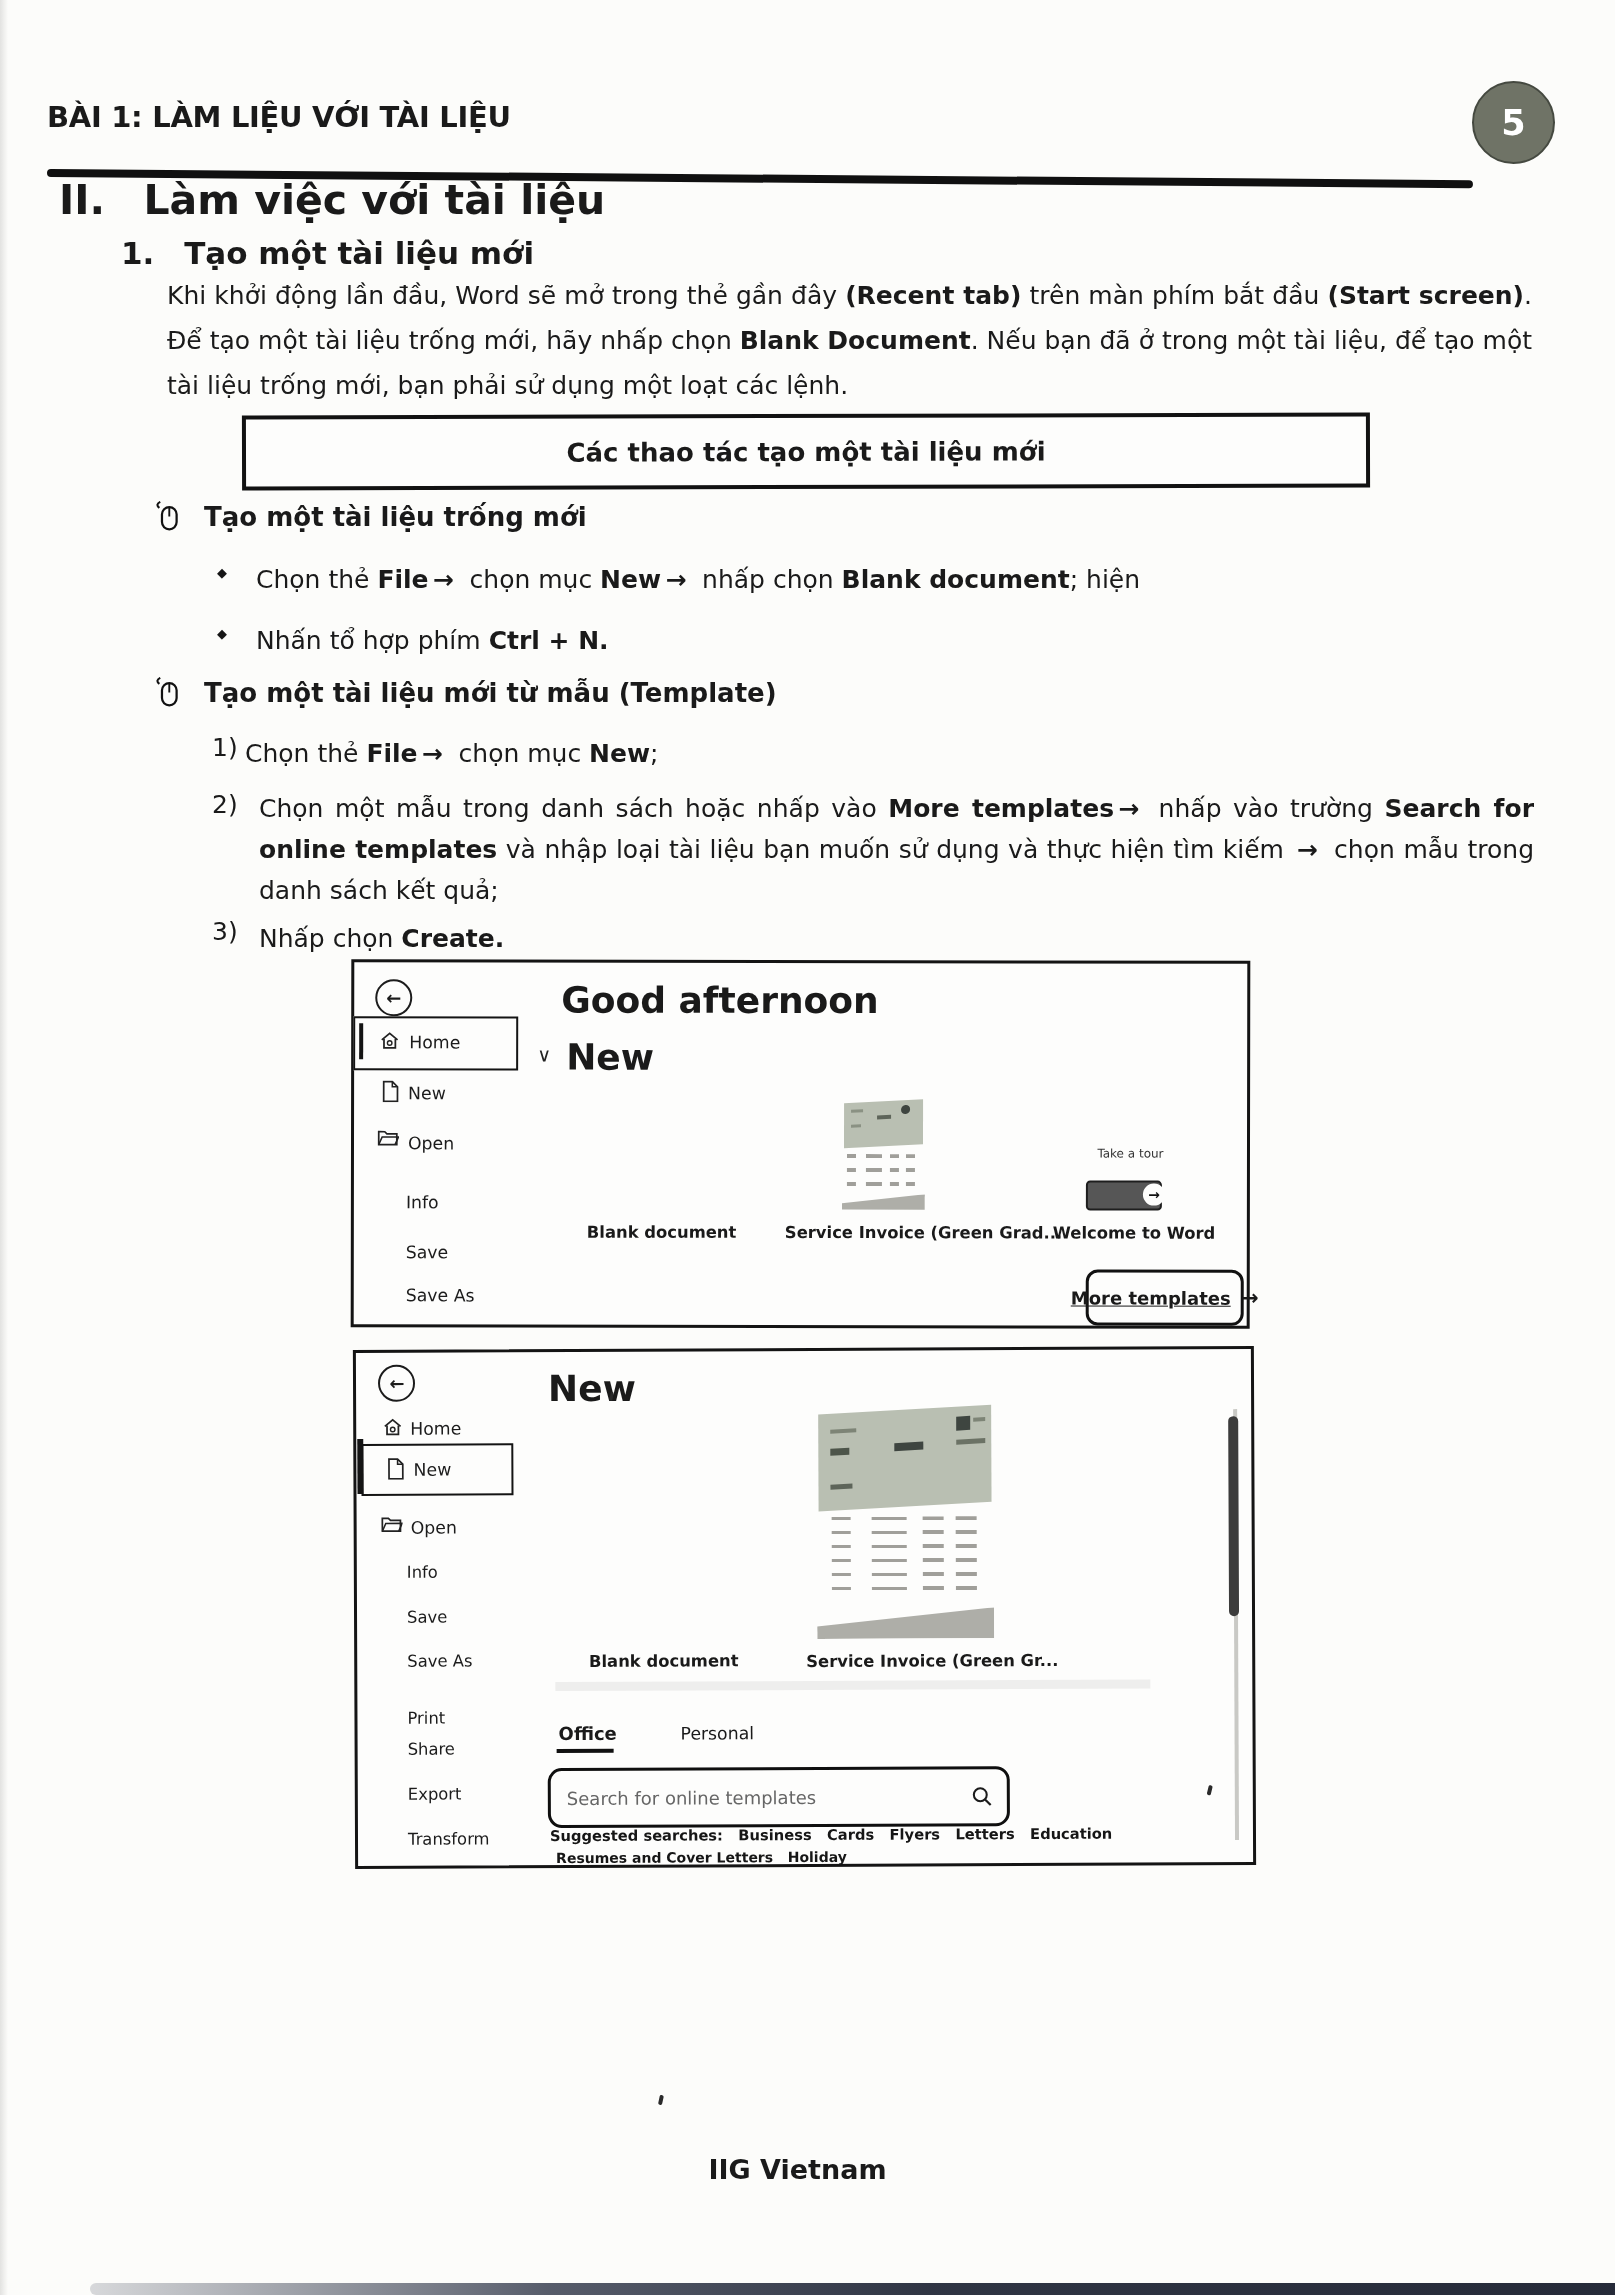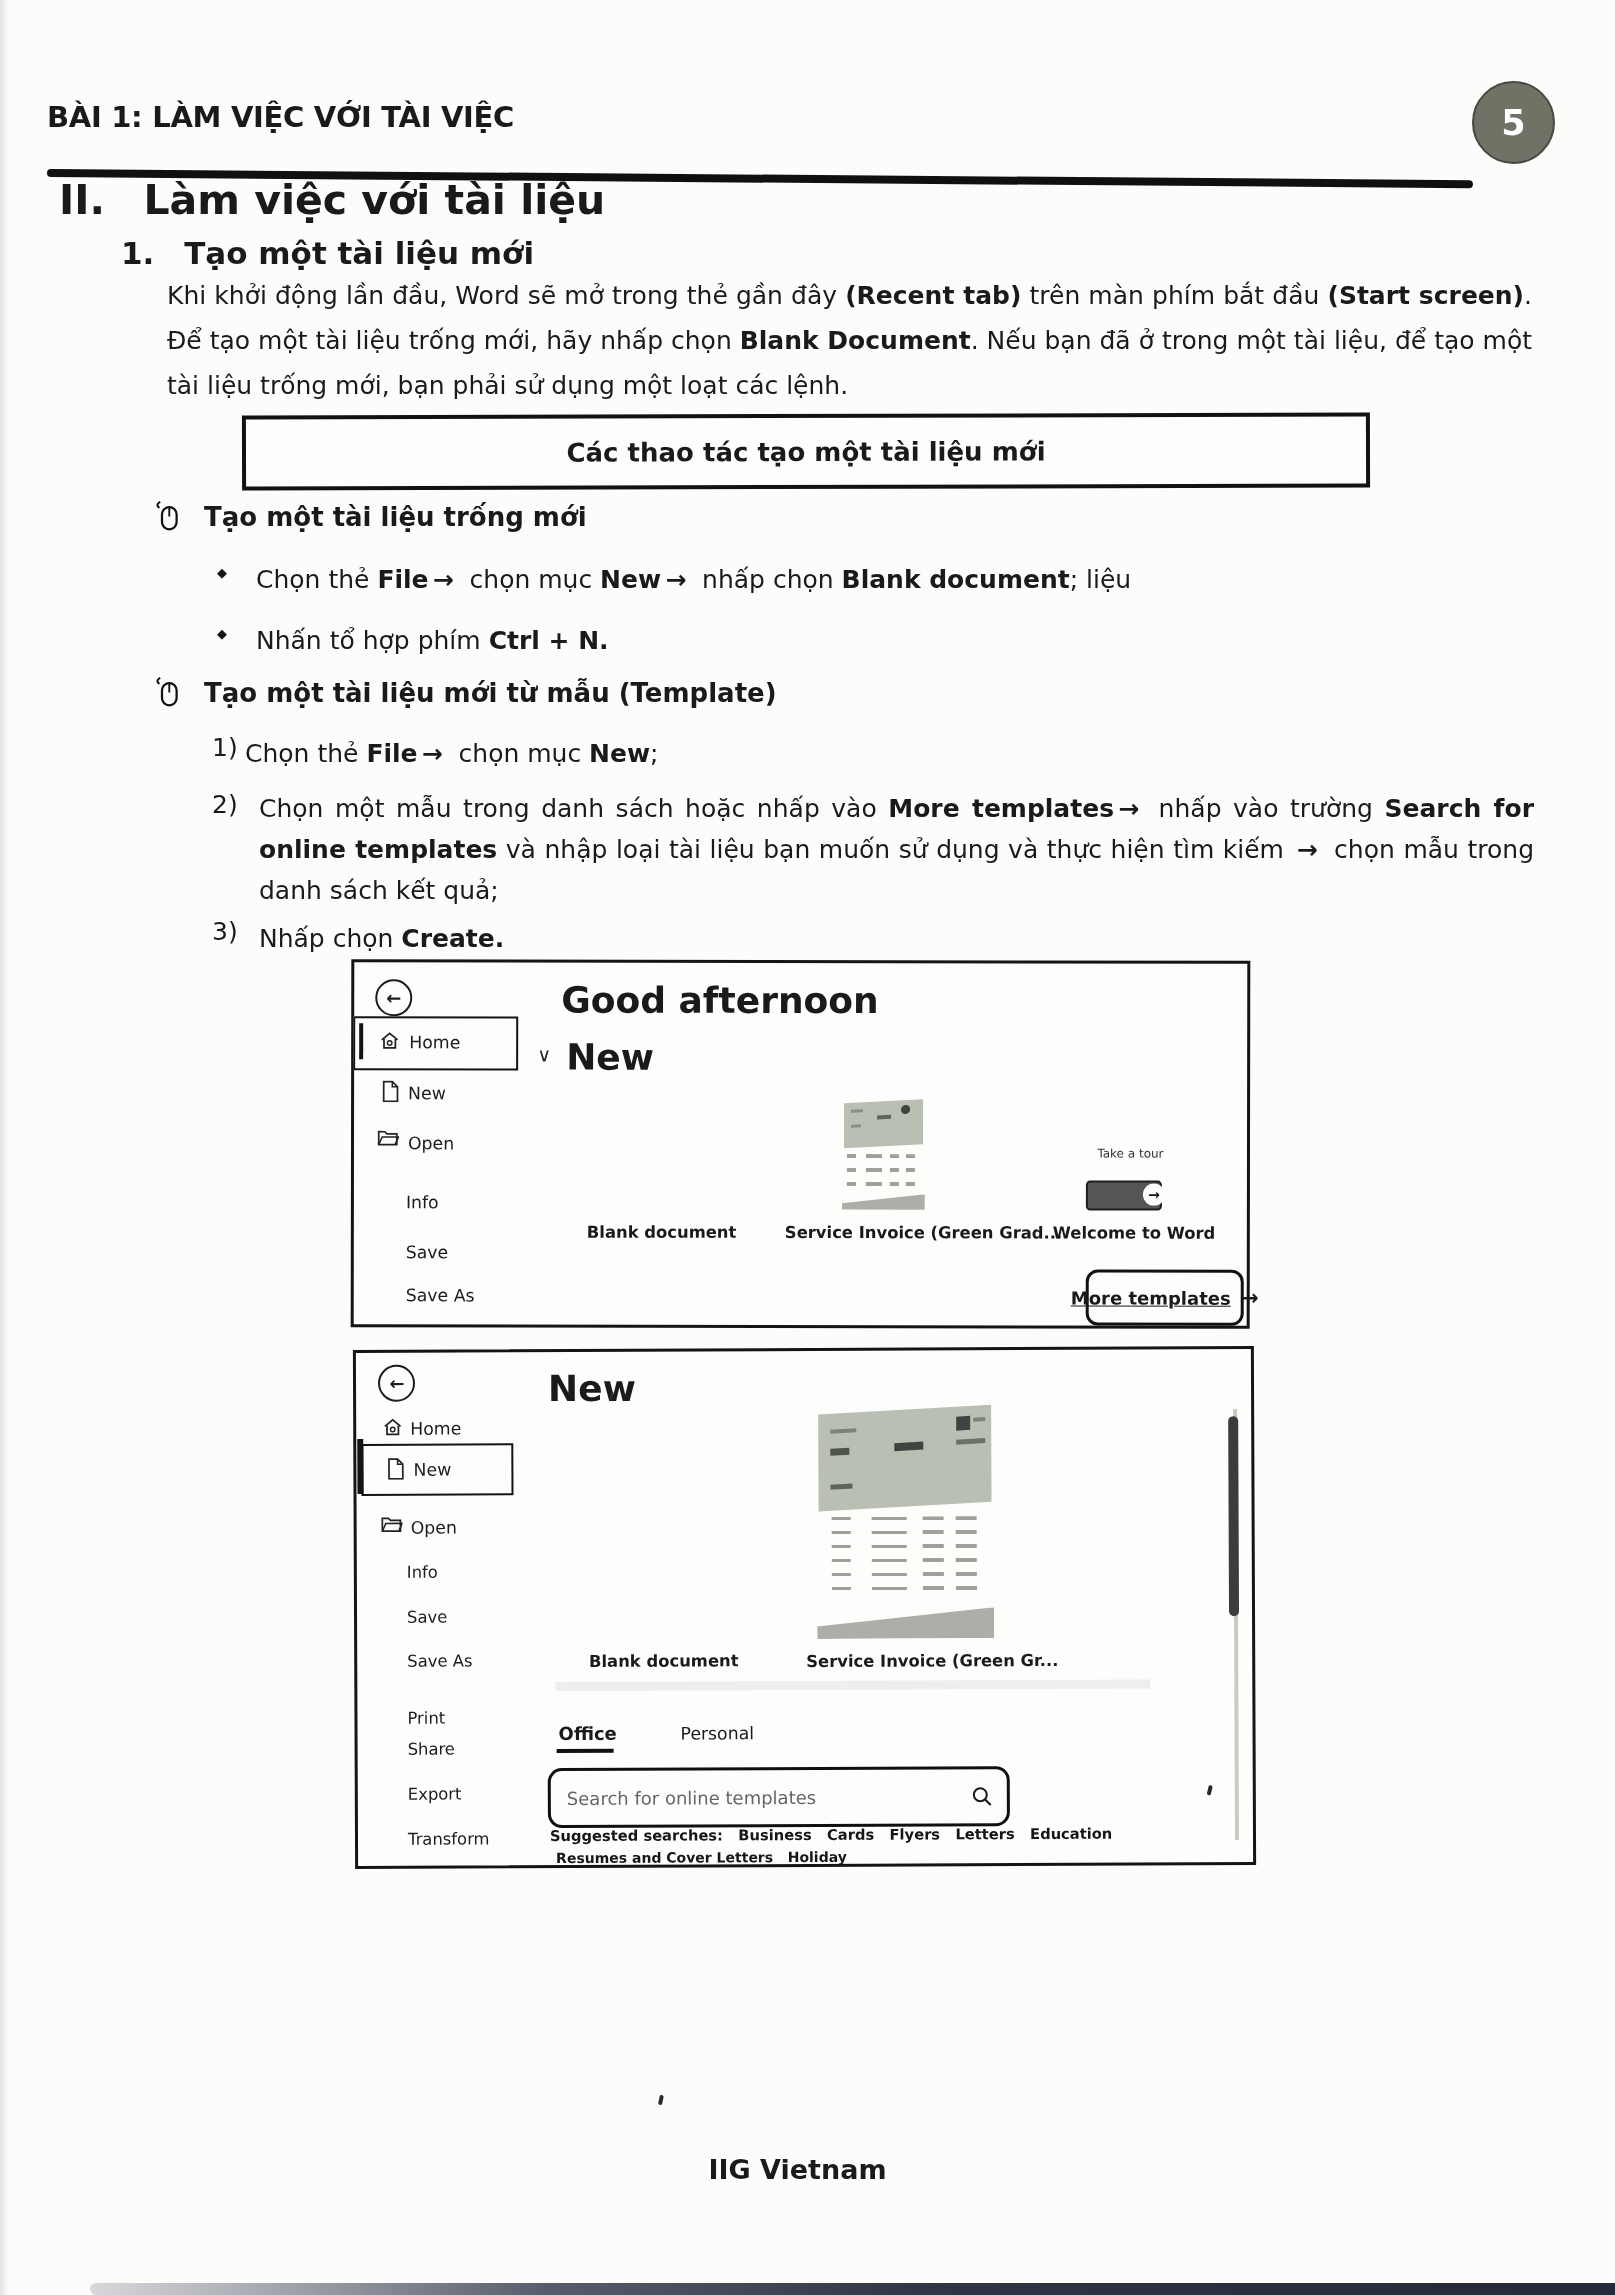--- a/index.html
+++ b/index.html
@@ -66,21 +66,21 @@
   .footer-txt{font-size:27px;font-weight:bold;}
 </style>
 </head>
 <body>
 
 <div id="page">
 
   <div class="abs edge-left"></div>
   <div class="abs bottom-bar"></div>
 
-  <div class="abs hdr-title">BÀI 1: LÀM VIỆC VỚI TÀI VIỆC</div>
+  <div class="abs hdr-title">BÀI 1: LÀM LIỆU VỚI TÀI LIỆU</div>
   <div class="abs hdr-rule"></div>
   <div class="abs badge">
     <span>5</span>
   </div>
 
   <div class="abs h-ii" style="left:59px;top:176px;">
     <span>II.</span>
     <span style="padding-left:24px;">Làm việc với tài liệu</span>
   </div>
   <div class="abs h-1" style="left:121px;top:235px;">
@@ -98,21 +98,21 @@
 
   <svg class="abs icon-svg" style="left:154px;top:501px;" width="28" height="31" viewBox="0 0 32 36">
     <path d="M6 8 Q1 4 7 1" fill="none" stroke="#111" stroke-width="2.4"></path>
     <rect x="9" y="7" width="17" height="26" rx="8.5" fill="none" stroke="#111" stroke-width="2.6"></rect>
     <line x1="17.5" y1="7" x2="17.5" y2="18" stroke="#111" stroke-width="2.2"></line>
   </svg>
   <div class="abs step-h" style="left:204px;top:502px;">Tạo một tài liệu trống mới</div>
 
   <div class="abs diamond" style="left:217px;top:565px;">◆</div>
   <div class="abs body-text" style="left:256px;top:557px;">
-    <span>Chọn thẻ </span><span class="b">File</span><span class="arr">→</span><span> chọn mục </span><span class="b">New</span><span class="arr">→</span><span> nhấp chọn </span><span class="b">Blank document</span><span>; liệu</span>
+    <span>Chọn thẻ </span><span class="b">File</span><span class="arr">→</span><span> chọn mục </span><span class="b">New</span><span class="arr">→</span><span> nhấp chọn </span><span class="b">Blank document</span><span>; hiện</span>
   </div>
 
   <div class="abs diamond" style="left:217px;top:626px;">◆</div>
   <div class="abs body-text" style="left:256px;top:618px;">
     <span>Nhấn tổ hợp phím </span><span class="b">Ctrl + N</span><span class="b">.</span>
   </div>
 
   <svg class="abs icon-svg" style="left:154px;top:677px;" width="28" height="31" viewBox="0 0 32 36">
     <path d="M6 8 Q1 4 7 1" fill="none" stroke="#111" stroke-width="2.4"></path>
     <rect x="9" y="7" width="17" height="26" rx="8.5" fill="none" stroke="#111" stroke-width="2.6"></rect>

